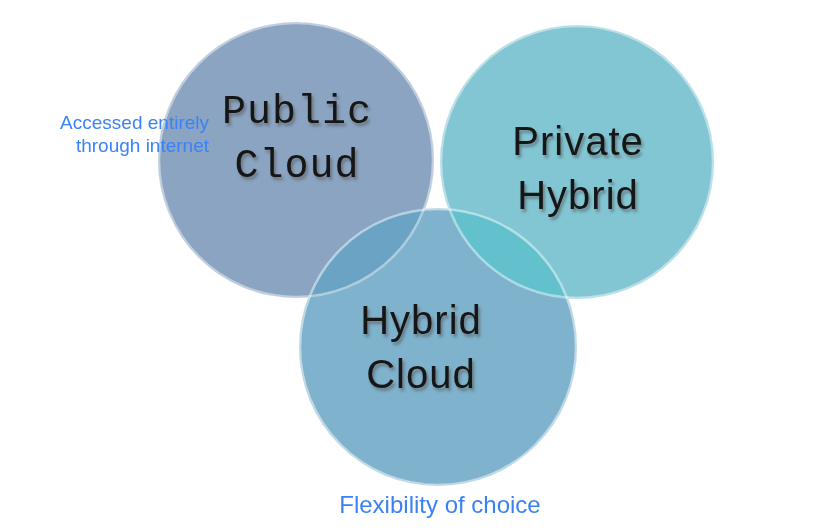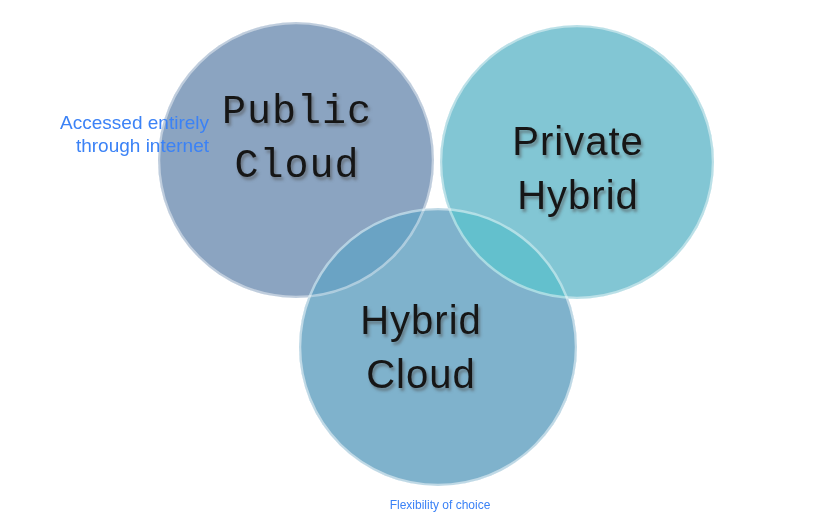--- a/index.html
+++ b/index.html
@@ -52,21 +52,21 @@
     top: 109px;
     width: 160px;
     text-align: left;
     line-height: 25px;
   }
   .side-label.flexibility {
     left: 290px;
     top: 493px;
     width: 300px;
     text-align: center;
-    font-size: 12px;
+    font-size: 24px;
     line-height: 24px;
   }
 </style>
 </head>
 <body>
 
 <div class="canvas">
 
   <svg class="venn-svg" width="837" height="530" viewBox="0 0 837 530">
     <defs>

